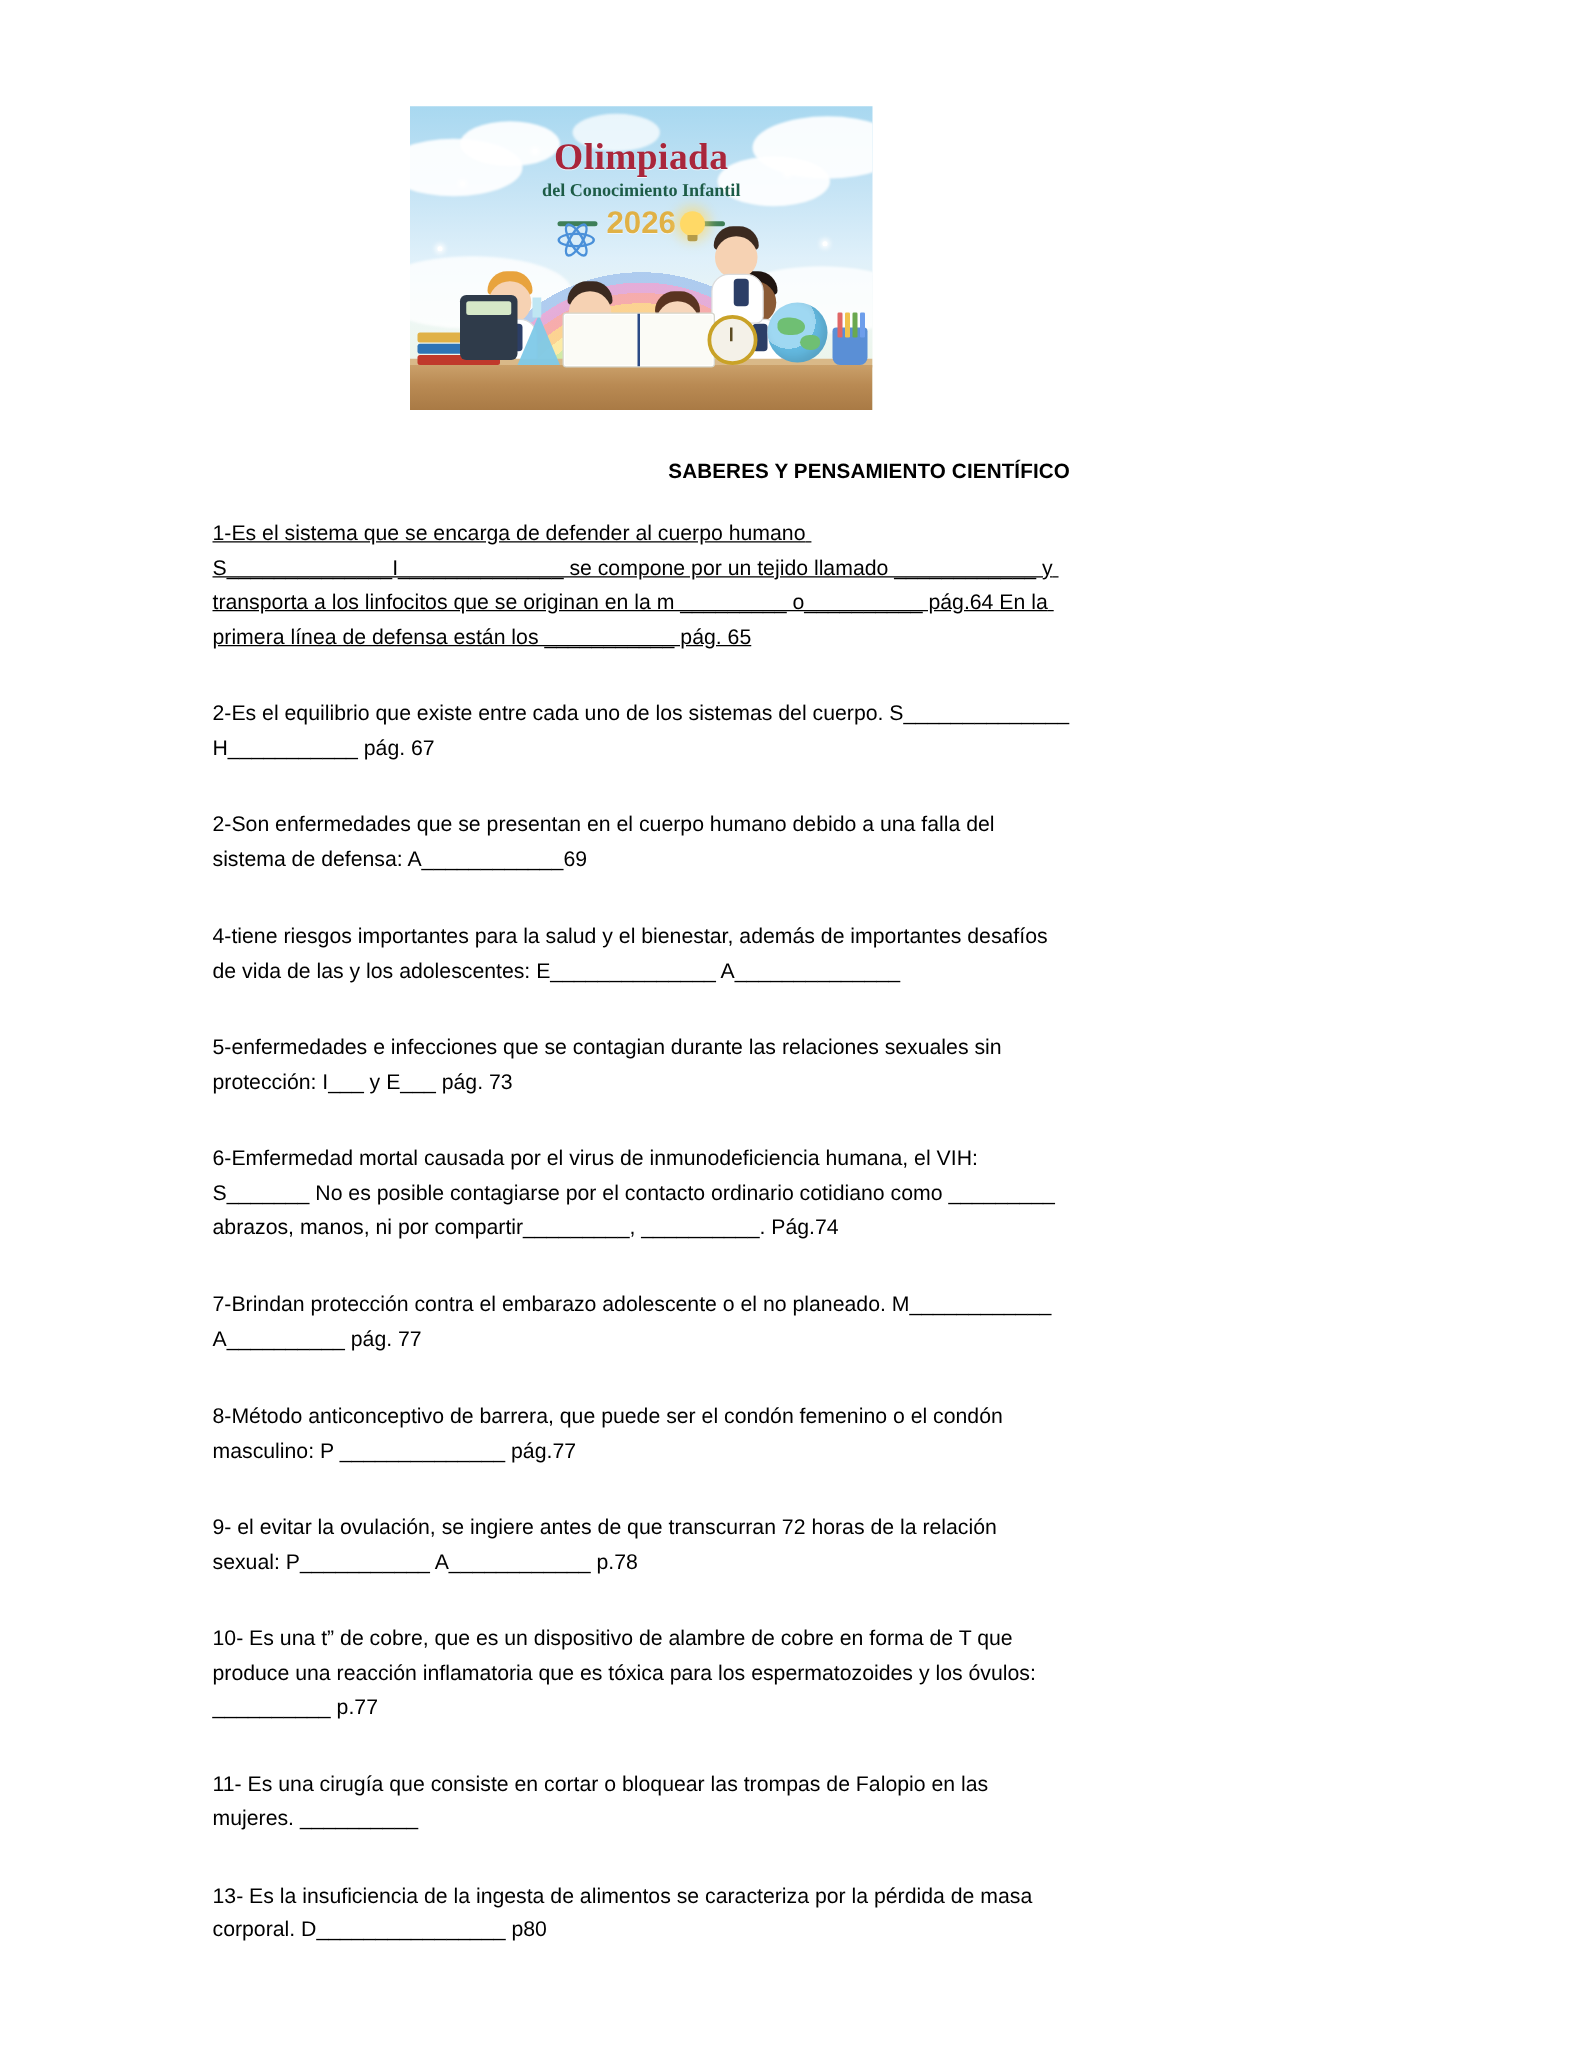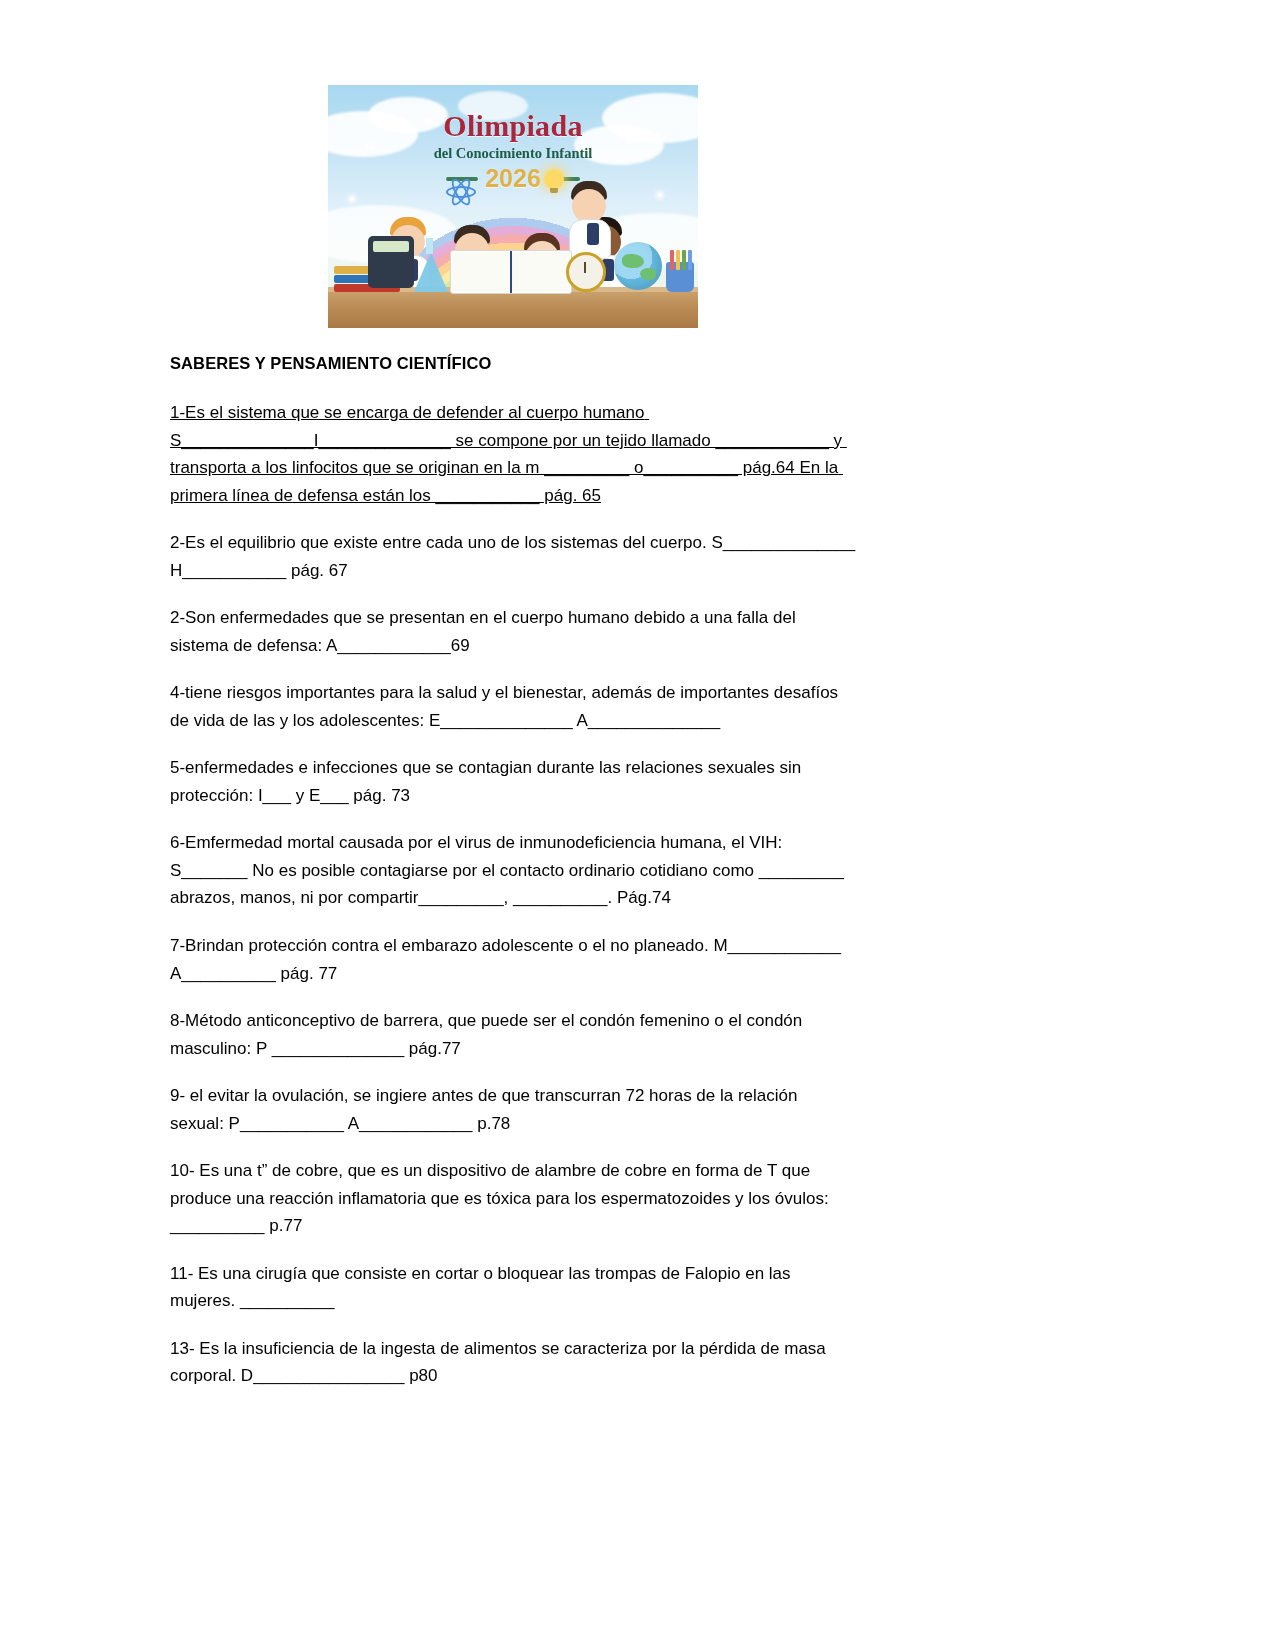--- a/index.html
+++ b/index.html
@@ -267,30 +267,30 @@
     position:absolute; left:216px; top:84px;
     width:20px;height:20px;border-radius:50%;
     background:#ffd966; box-shadow:0 0 9px 4px rgba(255,217,102,.6);
   }
   .bulb:after{
     content:""; position:absolute; left:6px; top:19px; width:8px;height:5px;background:#b59b49;border-radius:0 0 2px 2px;
   }
 
   
   .doc-title {
-    text-align: left;
+    text-align: right;
     font-size: 16.5px;
     font-weight: bold;
-    margin-top: 26px;
+    margin-top: 40px;
     letter-spacing: .1px;
   }
   .q {
     font-size: 17px;
     line-height: 1.62;
-    margin-top: 20px;
+    margin-top: 34px;
     text-align: left;
     white-space: pre-wrap;
     word-break: normal;
   }
   .q:first-of-type { margin-top: 26px; text-decoration: underline; }
 </style>
 </head>
 <body>
 
 <div class="page">

